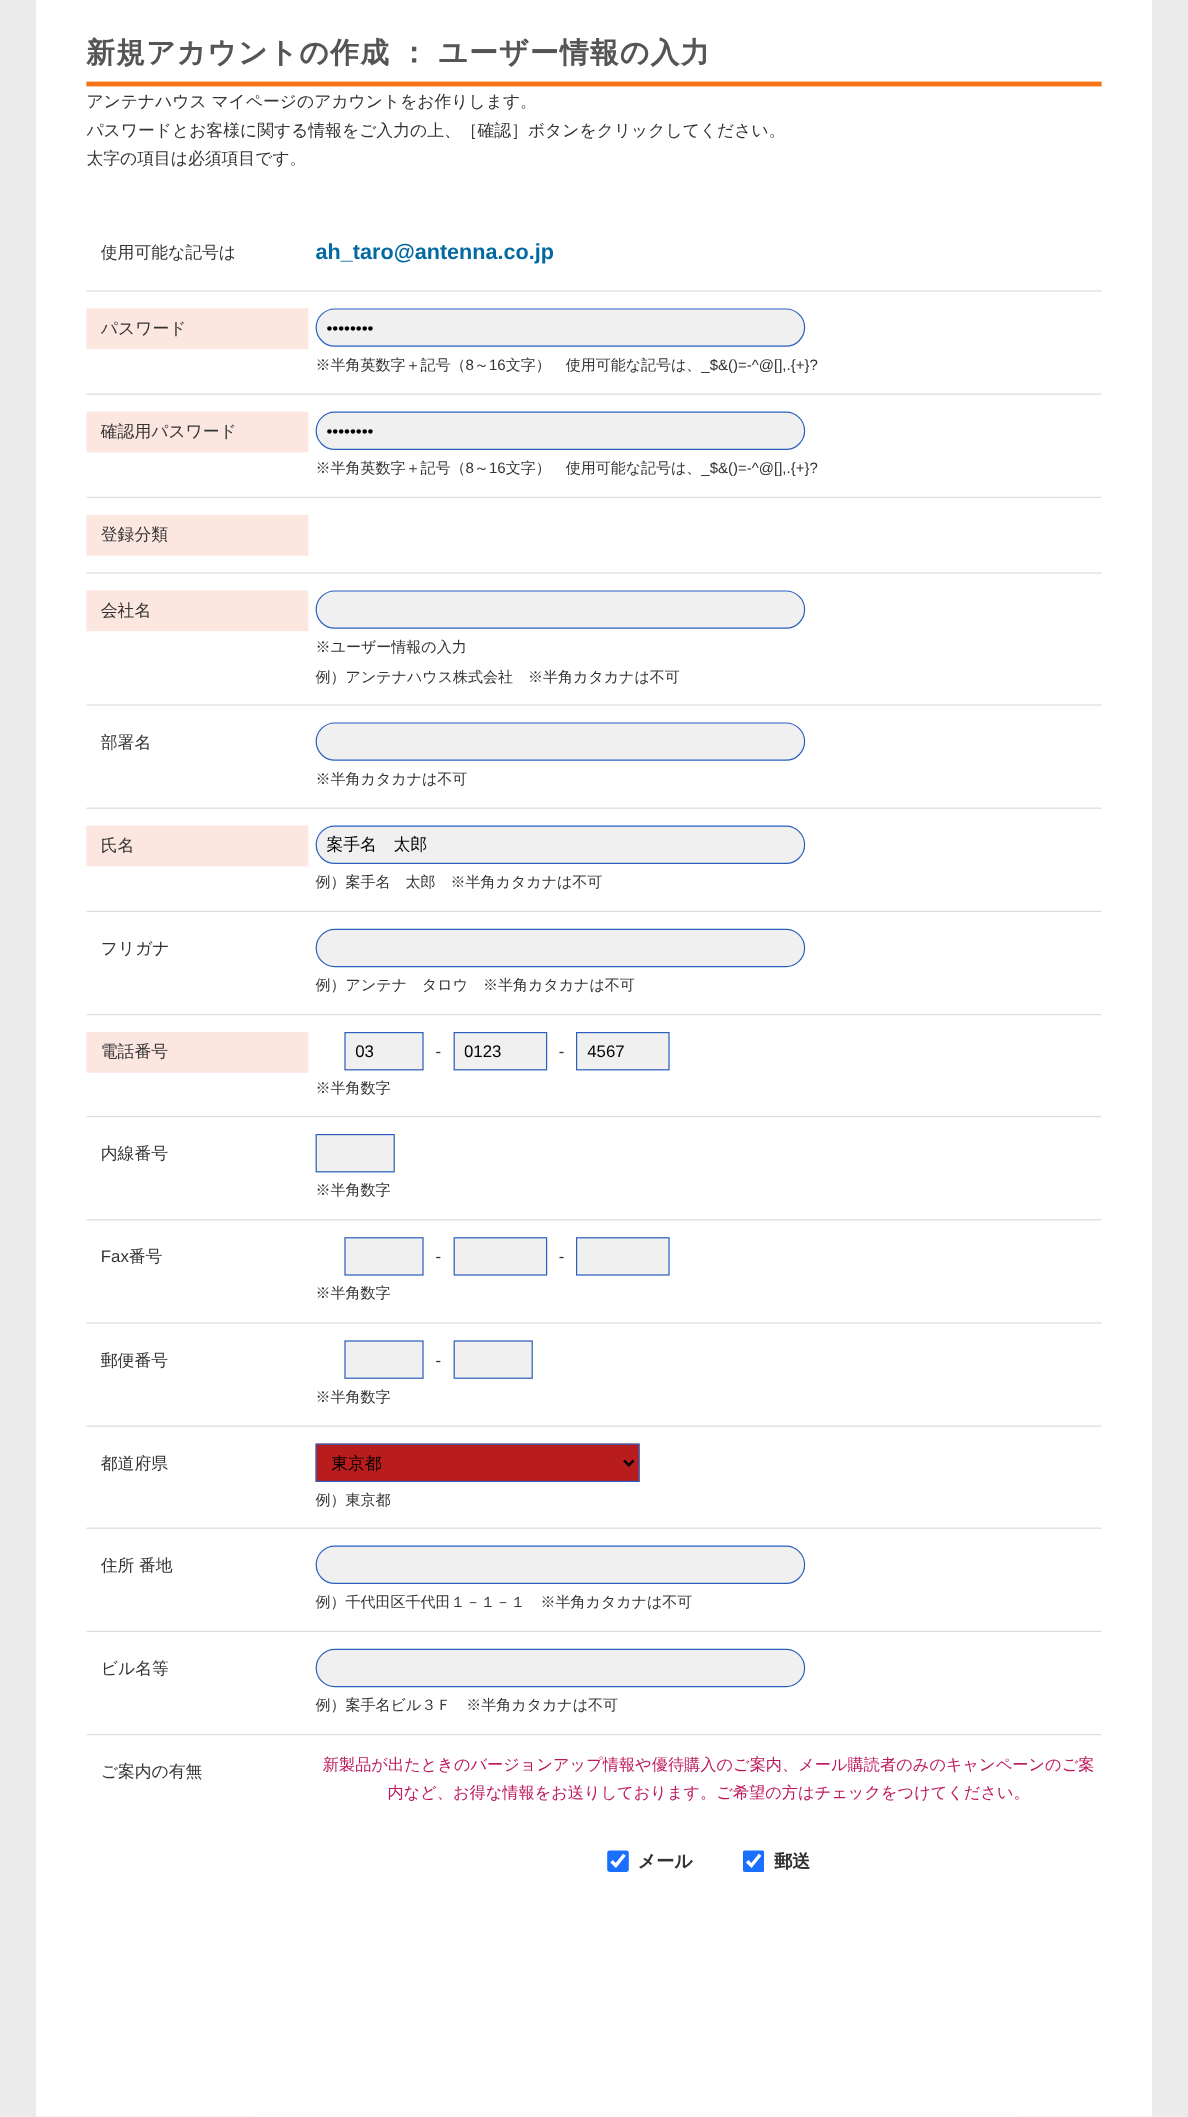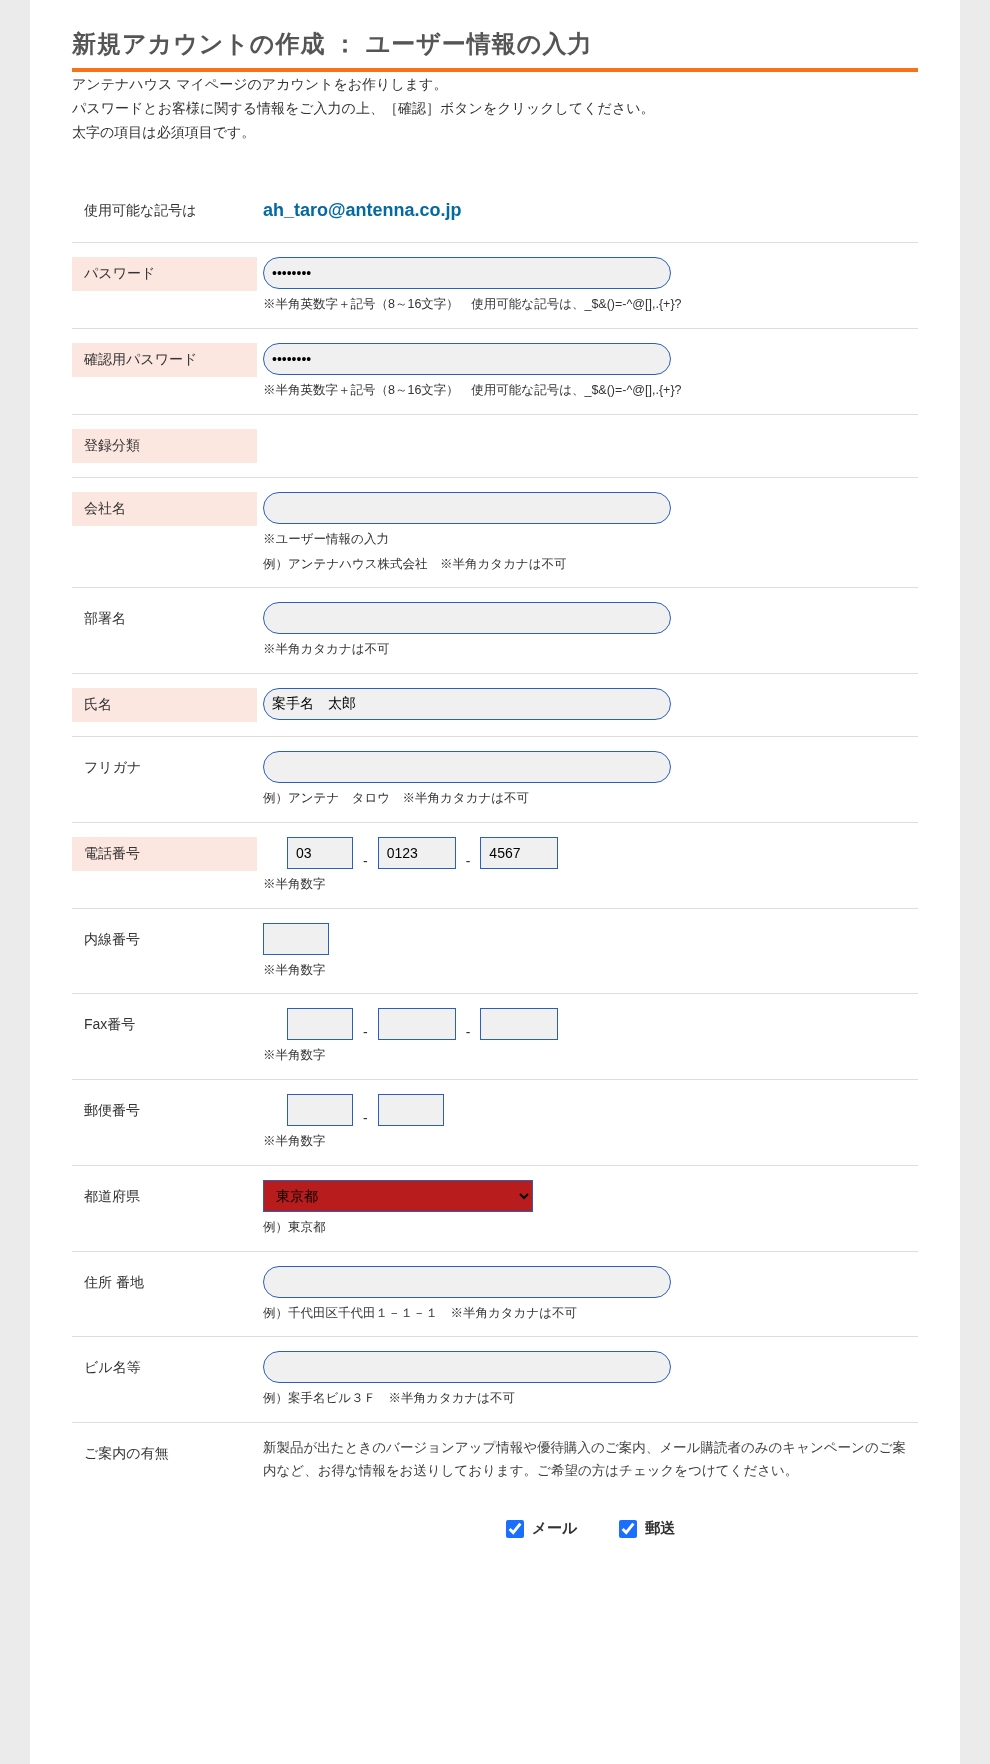--- a/index.html
+++ b/index.html
@@ -79,26 +79,27 @@
     line-height: 1.5;
   }
   .radio-row {
     display: flex;
     gap: 26px;
     align-items: center;
     padding-top: 6px;
   }
   .radio-item { display: flex; align-items: center; gap: 6px; font-weight: bold; }
   .radio-item input { accent-color: #0066ff; }
-  .phone-group { display: flex; align-items: flex-end; gap: 6px; padding-left: 24px; }
+  .phone-group { display: flex; align-items: center; gap: 6px; padding-left: 24px; }
   .phone-group .dash { padding: 0 4px; }
   .guidance-text {
     font-size: 13.5px;
     line-height: 1.7;
-    color: #404040;
+    color: #be185d;
+    text-align: center;
   }
   .check-row {
     display: flex;
     gap: 42px;
     justify-content: center;
     margin-top: 36px;
   }
   .check-item {
     display: flex;
     align-items: center;
@@ -181,20 +182,21 @@
         <div class="hint">※半角カタカナは不可</div>
       </div>
     </div>
 
     <div class="row">
       <div class="label-cell">
           <div class="label-inner req">氏名</div>
         </div>
       <div class="field-cell">
         <input type="text" class="wide" value="案手名　太郎" style="">
+        <div class="hint">例）案手名　太郎　※半角カタカナは不可</div>
       </div>
     </div>
 
     <div class="row">
       <div class="label-cell">
           <div class="label-inner">フリガナ</div>
         </div>
       <div class="field-cell">
         <input type="text" class="wide" value="" style="">
         <div class="hint">例）アンテナ　タロウ　※半角カタカナは不可</div>

